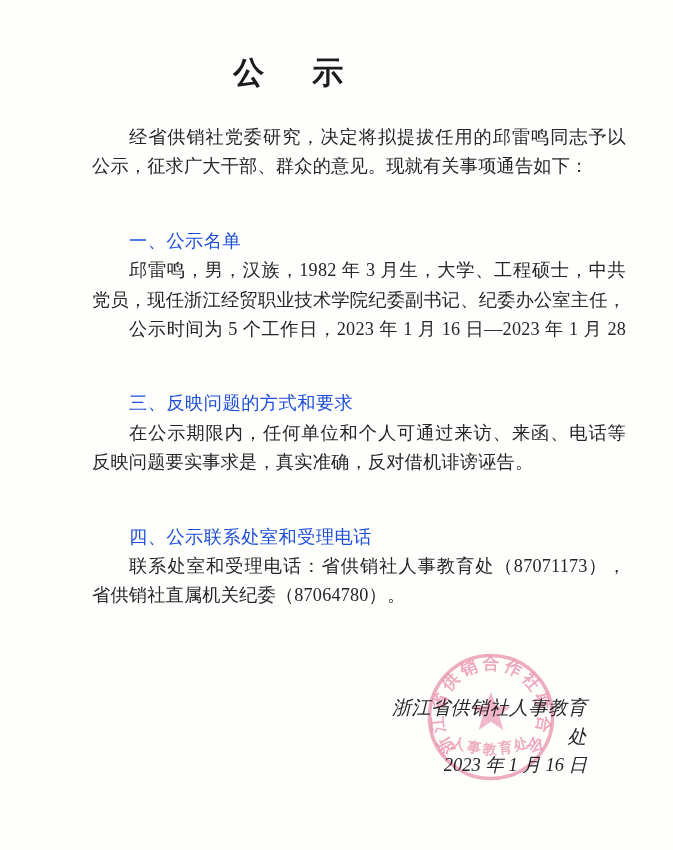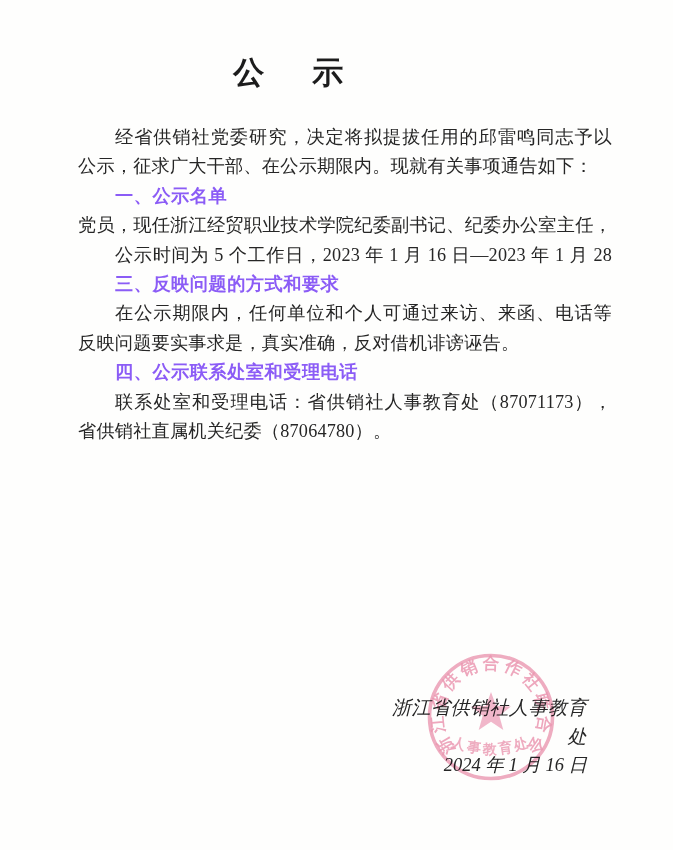--- a/index.html
+++ b/index.html
@@ -27,43 +27,44 @@
     font-weight: bold;
     letter-spacing: 1.55em;
     transform: translateX(-0.78em);
     color: #1c1c1c;
     font-family: "Liberation Serif", "DejaVu Serif", serif;
   }
   
   .doc-body {
     position: absolute;
     top: 123px;
-    left: 78px;
+    left: 92px;
     width: 534px;
   }
   .ln {
     font-size: 18.2px;
     line-height: 29.4px;
     height: 29.4px;
     white-space: nowrap;
     color: #262626;
     letter-spacing: 0.2px;
   }
   .ln.full {
     white-space: normal;
     text-align: justify;
     text-align-last: justify;
     overflow: hidden;
   }
   .ln.indent { padding-left: 37px; }
   .ln.head {
     font-family: "Liberation Sans", "DejaVu Sans", sans-serif;
-    font-weight: bold;
-    color: #8b5cf6;
+    font-weight: normal;
+    color: #1d4ed8;
     letter-spacing: 0.5px;
+    margin-top: 45px;
   }
   
   .signature {
     position: absolute;
     top: 693px;
     left: 373px;
     width: 214px;
     text-align: right;
     font-style: italic;
   }
@@ -92,35 +93,36 @@
 </style>
 </head>
 <body>
 
 <div class="page">
 
   <h1 class="doc-title">公示</h1>
 
   <div class="doc-body" id="doc-body">
       <div class="ln indent full">经省供销社党委研究，决定将拟提拔任用的邱雷鸣同志予以</div>
-      <div class="ln">公示，征求广大干部、在公示期限内。现就有关事项通告如下：</div>
+      <div class="ln">公示，征求广大干部、群众的意见。现就有关事项通告如下：</div>
       <div class="ln head indent">一、公示名单</div>
+      <div class="ln indent full">邱雷鸣，男，汉族，1982 年 3 月生，大学、工程硕士，中共</div>
       <div class="ln full">党员，现任浙江经贸职业技术学院纪委副书记、纪委办公室主任，</div>
       <div class="ln indent full">公示时间为 5 个工作日，2023 年 1 月 16 日—2023 年 1 月 28</div>
       <div class="ln head indent">三、反映问题的方式和要求</div>
       <div class="ln indent full">在公示期限内，任何单位和个人可通过来访、来函、电话等</div>
       <div class="ln">反映问题要实事求是，真实准确，反对借机诽谤诬告。</div>
       <div class="ln head indent">四、公示联系处室和受理电话</div>
       <div class="ln indent full">联系处室和受理电话：省供销社人事教育处（87071173），</div>
       <div class="ln">省供销社直属机关纪委（87064780）。</div>
     </div>
 
   <div class="signature">
     <div class="org">浙江省供销社人事教育处</div>
-    <div class="date">2024 年 1 月 16 日</div>
+    <div class="date">2023 年 1 月 16 日</div>
   </div>
 
   <svg class="stamp" viewBox="0 0 132 132">
     <defs>
       <path id="ringPath" d="M 32.1 99.9 A 48 48 0 1 1 99.9 99.9" fill="none"></path>
       <path id="botPath" d="M 24 94 Q 66 111 108 94" fill="none"></path>
     </defs>
     <circle cx="66" cy="66" r="61.5" fill="none" stroke="#e98aa8" stroke-width="3.6" stroke-opacity="0.8"></circle>
     <polygon points="66,41 71.1,55 86,55.5 74.3,64.7 78.3,79 66,70.7 53.7,79 57.7,64.7 46,55.5 60.9,55" fill="#eda0ba" fill-opacity="0.85"></polygon>
     <text font-size="16.5" fill="#e98aa8" fill-opacity="0.85" letter-spacing="4" font-family="Liberation Serif, serif" font-weight="bold">

